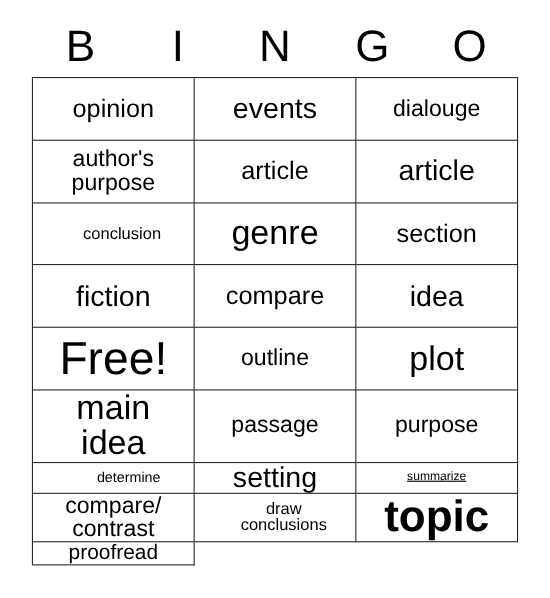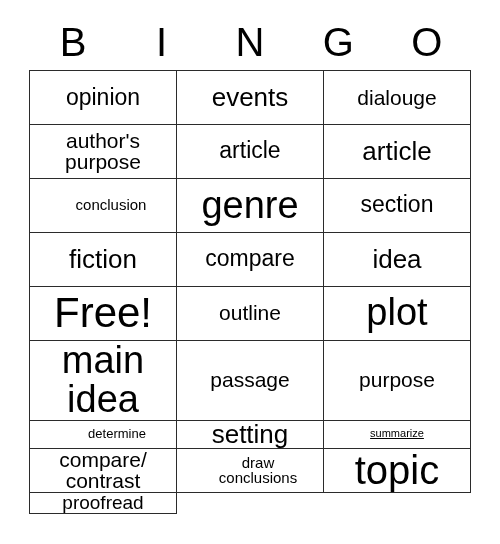--- a/index.html
+++ b/index.html
@@ -76,23 +76,23 @@
   }
 
   
   .fs-xs   { font-size: 15px; margin-left: 16px; }
   .fs-s    { font-size: 13px; margin-left: 28px; }
   .fs-sm   { font-size: 11px; text-decoration: underline; }
   .fs-m    { font-size: 19px; }
   .fs-ml   { font-size: 21px; }
   .fs-l    { font-size: 23px; }
   .fs-xl   { font-size: 26px; }
-  .fs-xxl  { font-size: 38px; text-align: center; }
+  .fs-xxl  { font-size: 31px; text-align: center; }
   .fs-huge { font-size: 42px; }
-  .fs-mega { font-size: 40px; }
+  .fs-mega { font-size: 40px; font-weight: bold; }
 </style>
 </head>
 <body>
 
 <div id="card">
 
   <div id="header-row">
     <div class="header-cell">B</div>
     <div class="header-cell">I</div>
     <div class="header-cell">N</div>

